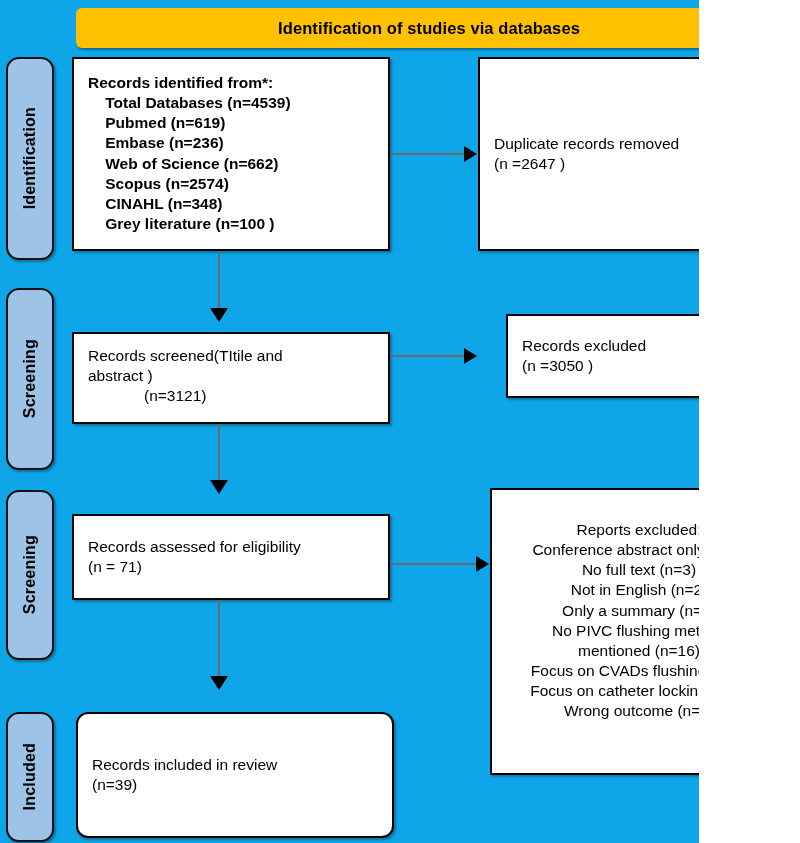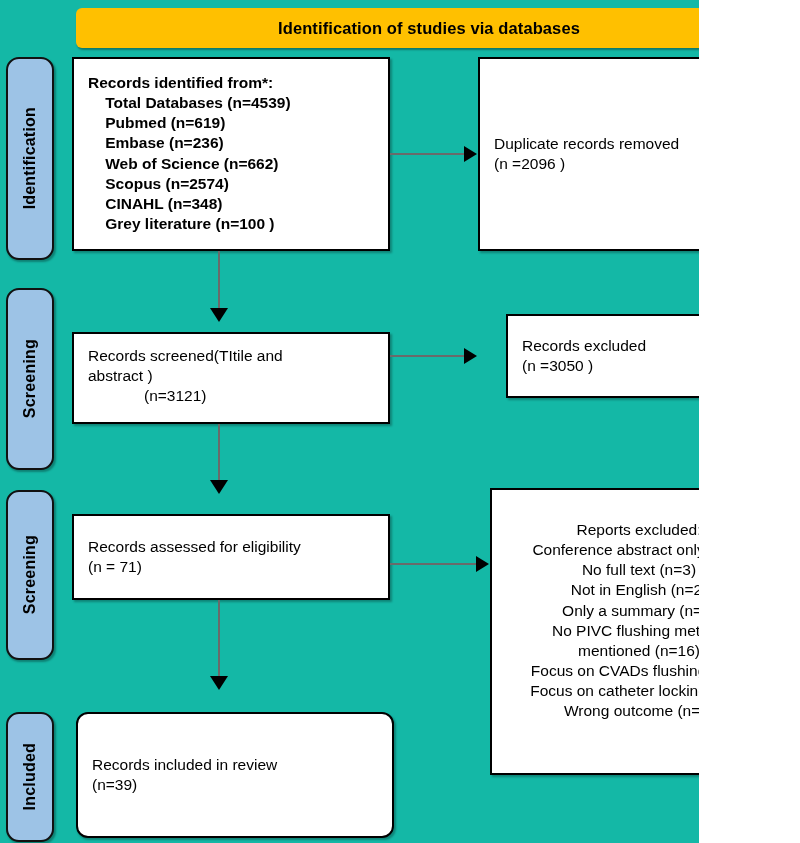--- a/index.html
+++ b/index.html
@@ -8,21 +8,21 @@
     background: #ffffff;
   }
   body {
     font-family: "Liberation Sans", sans-serif;
     color: #000000;
   }
   #diagram {
     position: relative;
     width: 699px;
     height: 843px;
-    background: #14b8a6;
+    background: #0ea5e9;
     overflow: hidden;
   }
 
   
   .banner {
     position: absolute;
     left: 76px;
     top: 8px;
     width: 706px;
     height: 40px;
@@ -137,21 +137,21 @@
     Pubmed (n=619)
     Embase (n=236)
     Web of Science (n=662)
     Scopus (n=2574)
     CINAHL (n=348)
     Grey literature (n=100 )</div>
   </div>
 
   <div class="box" style="left:478px;top:57px;width:304px;height:194px;">
     <div class="box-text vcenter">Duplicate records removed
-(n =2096 )</div>
+(n =2647 )</div>
   </div>
 
   <div class="h-line" style="left:390px;top:153px;width:76px;"></div>
   <div class="h-arrow" style="left:464px;top:146px;"></div>
 
   <div class="v-line" style="left:218px;top:251px;height:60px;"></div>
   <div class="v-arrow" style="left:210px;top:308px;"></div>
 
   <div class="box" style="left:72px;top:332px;width:318px;height:92px;">
     <div class="box-text" style="top:12px;">Records screened(TItile and

